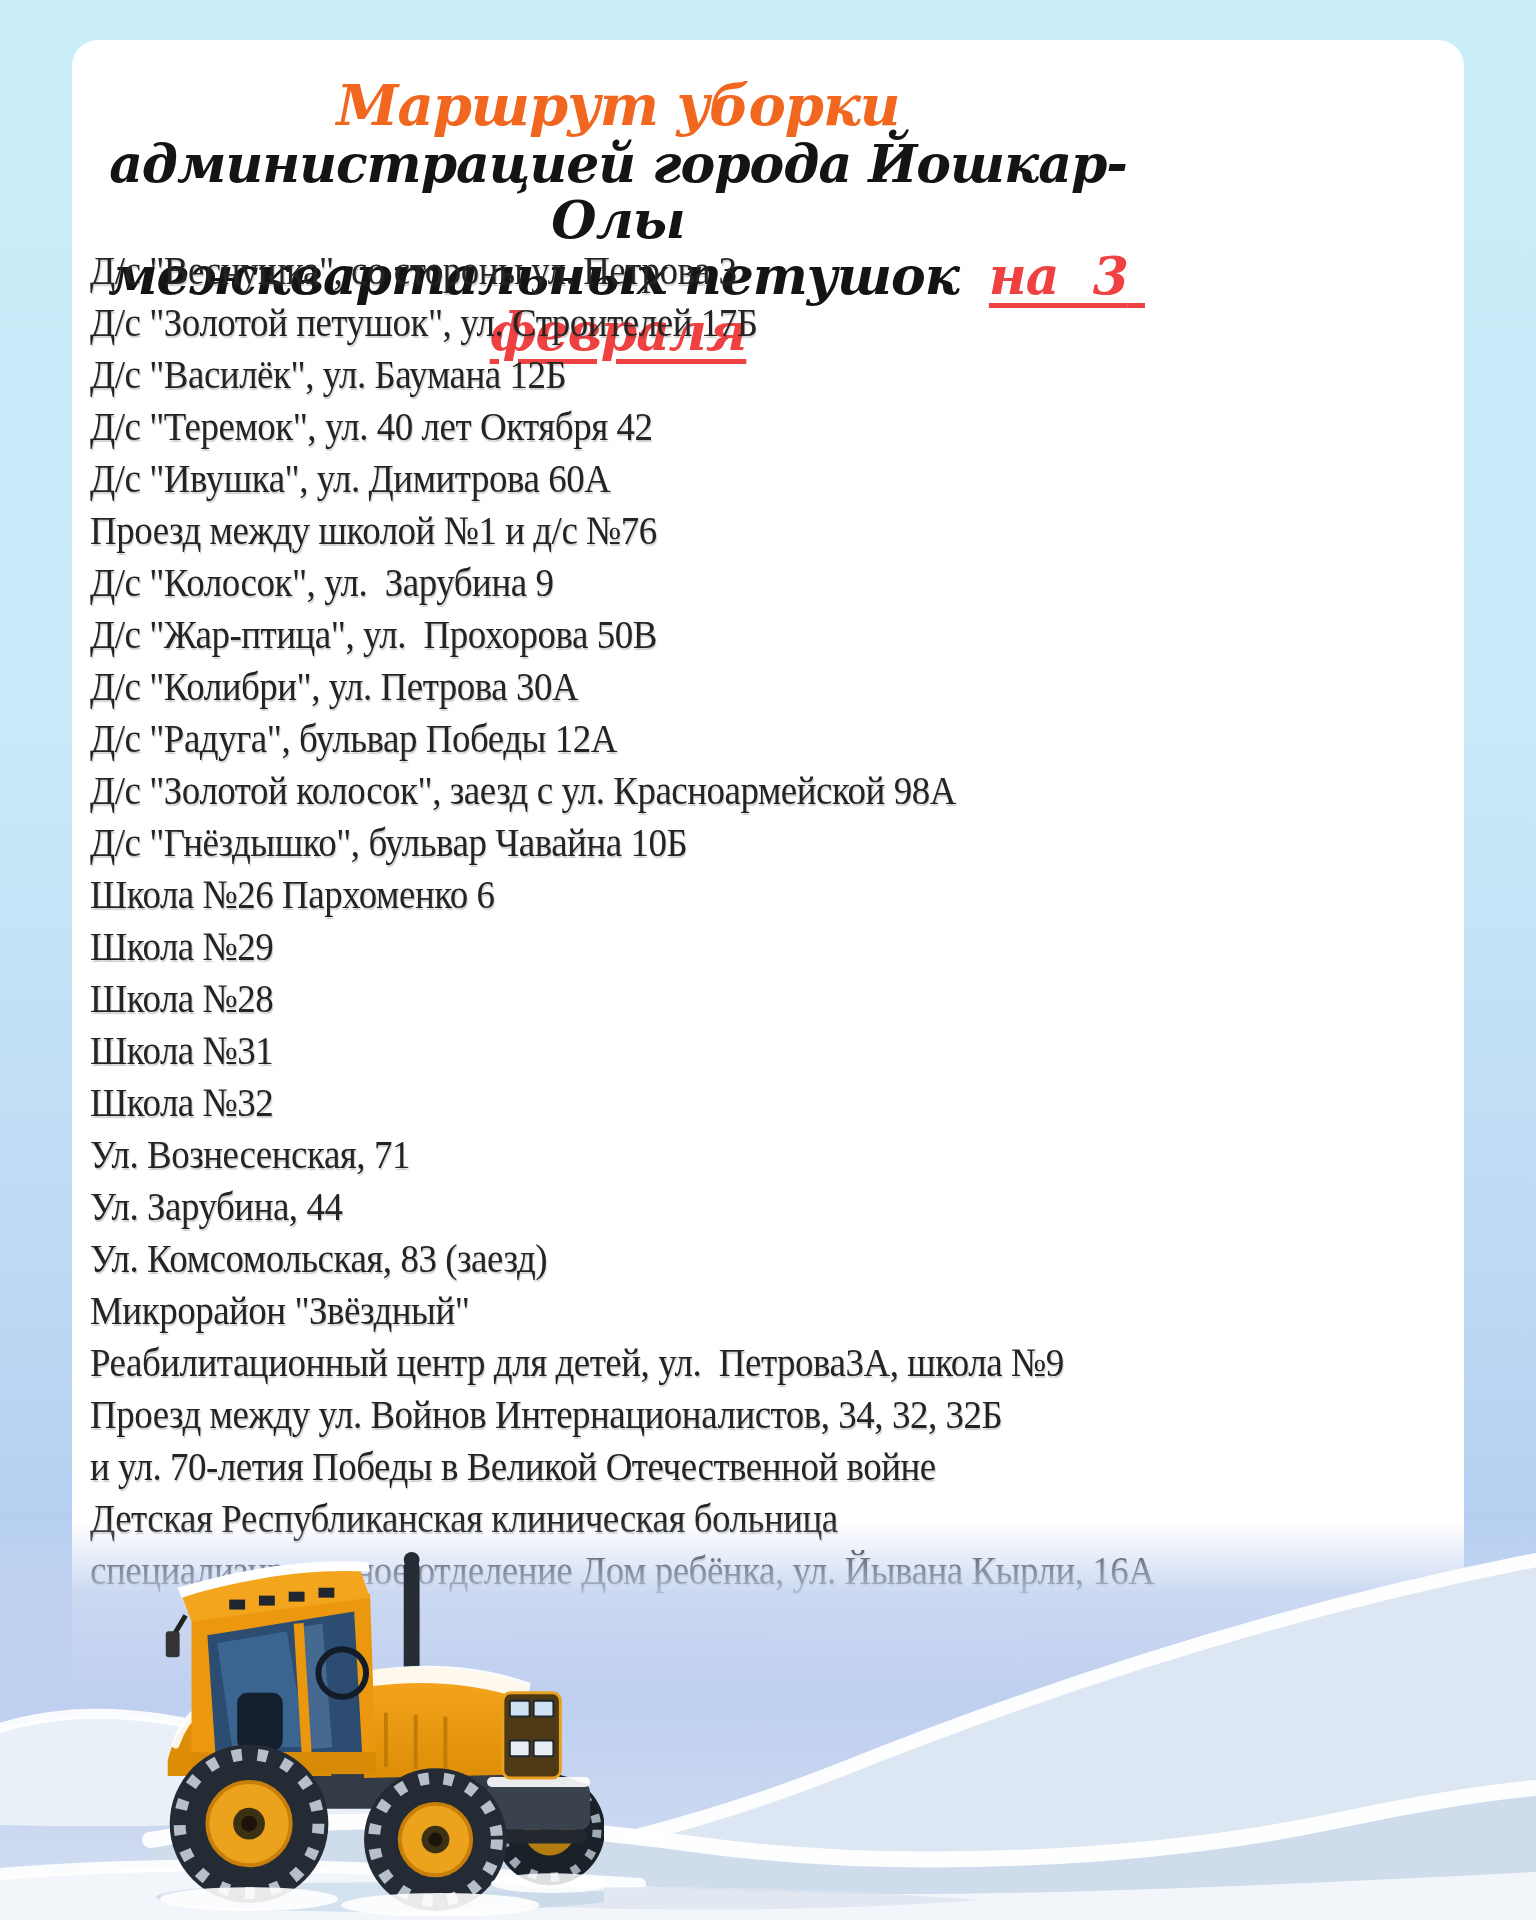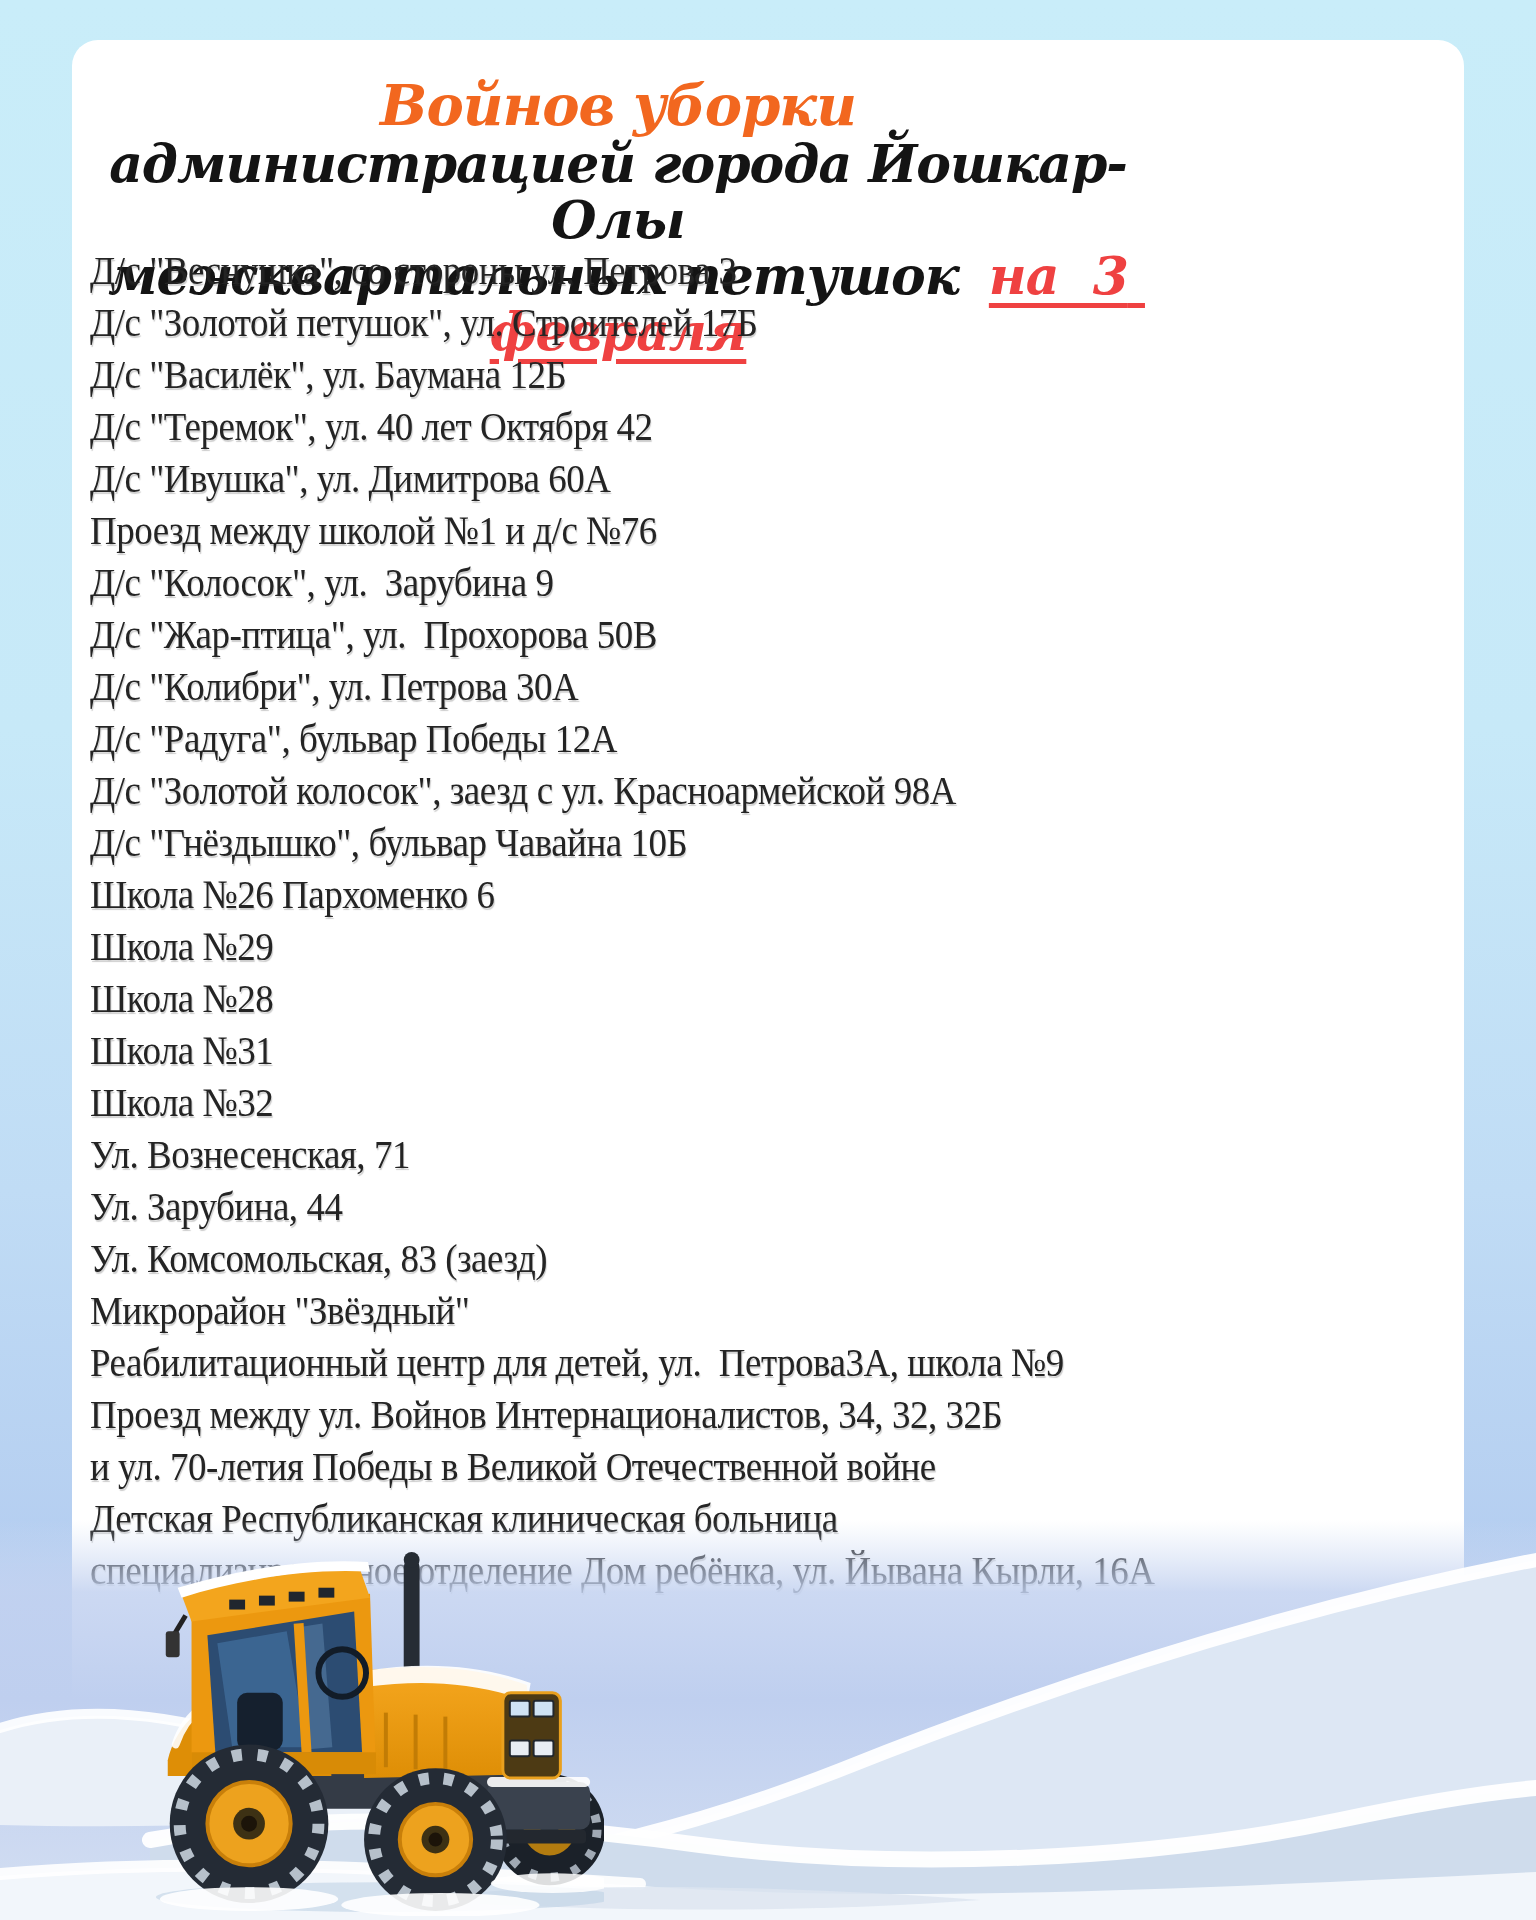--- a/index.html
+++ b/index.html
@@ -49,21 +49,21 @@
   .tractor{position:absolute;left:138px;bottom:4px;width:466px;height:372px;z-index:3;}
 </style>
 </head>
 <body>
 
 <div class="poster">
   <div class="bg"></div>
 
   <div class="card">
     <header class="head">
-      <div class="t1">Войнов уборки</div>
+      <div class="t1">Маршрут уборки</div>
       <div class="t2">администрацией города Йошкар-Олы</div>
       <div class="t3"><span class="t3b">межквартальных петушок</span><span class="t3r">на  3 февраля</span></div>
     </header>
     <ul class="route" id="route-list"><li>Д/с "Веснушка", со стороны ул. Петрова 3</li><li>Д/с "Золотой петушок", ул. Строителей 17Б</li><li>Д/с "Василёк", ул. Баумана 12Б</li><li>Д/с "Теремок", ул. 40 лет Октября 42</li><li>Д/с "Ивушка", ул. Димитрова 60А</li><li>Проезд между школой №1 и д/с №76</li><li>Д/с "Колосок", ул.  Зарубина 9</li><li>Д/с "Жар-птица", ул.  Прохорова 50В</li><li>Д/с "Колибри", ул. Петрова 30А</li><li>Д/с "Радуга", бульвар Победы 12А</li><li>Д/с "Золотой колосок", заезд с ул. Красноармейской 98А</li><li>Д/с "Гнёздышко", бульвар Чавайна 10Б</li><li>Школа №26 Пархоменко 6</li><li>Школа №29</li><li>Школа №28</li><li>Школа №31</li><li>Школа №32</li><li>Ул. Вознесенская, 71</li><li>Ул. Зарубина, 44</li><li>Ул. Комсомольская, 83 (заезд)</li><li>Микрорайон "Звёздный"</li><li>Реабилитационный центр для детей, ул.  Петрова3А, школа №9</li><li>Проезд между ул. Войнов Интернационалистов, 34, 32, 32Б</li><li>и ул. 70-летия Победы в Великой Отечественной войне</li><li>Детская Республиканская клиническая больница</li><li>специализированное отделение Дом ребёнка, ул. Йывана Кырли, 16А</li></ul>
   </div>
 
   <div class="scene">
 
     <svg class="hills" viewBox="0 0 1536 400" preserveAspectRatio="none" aria-hidden="true">
       <defs>

